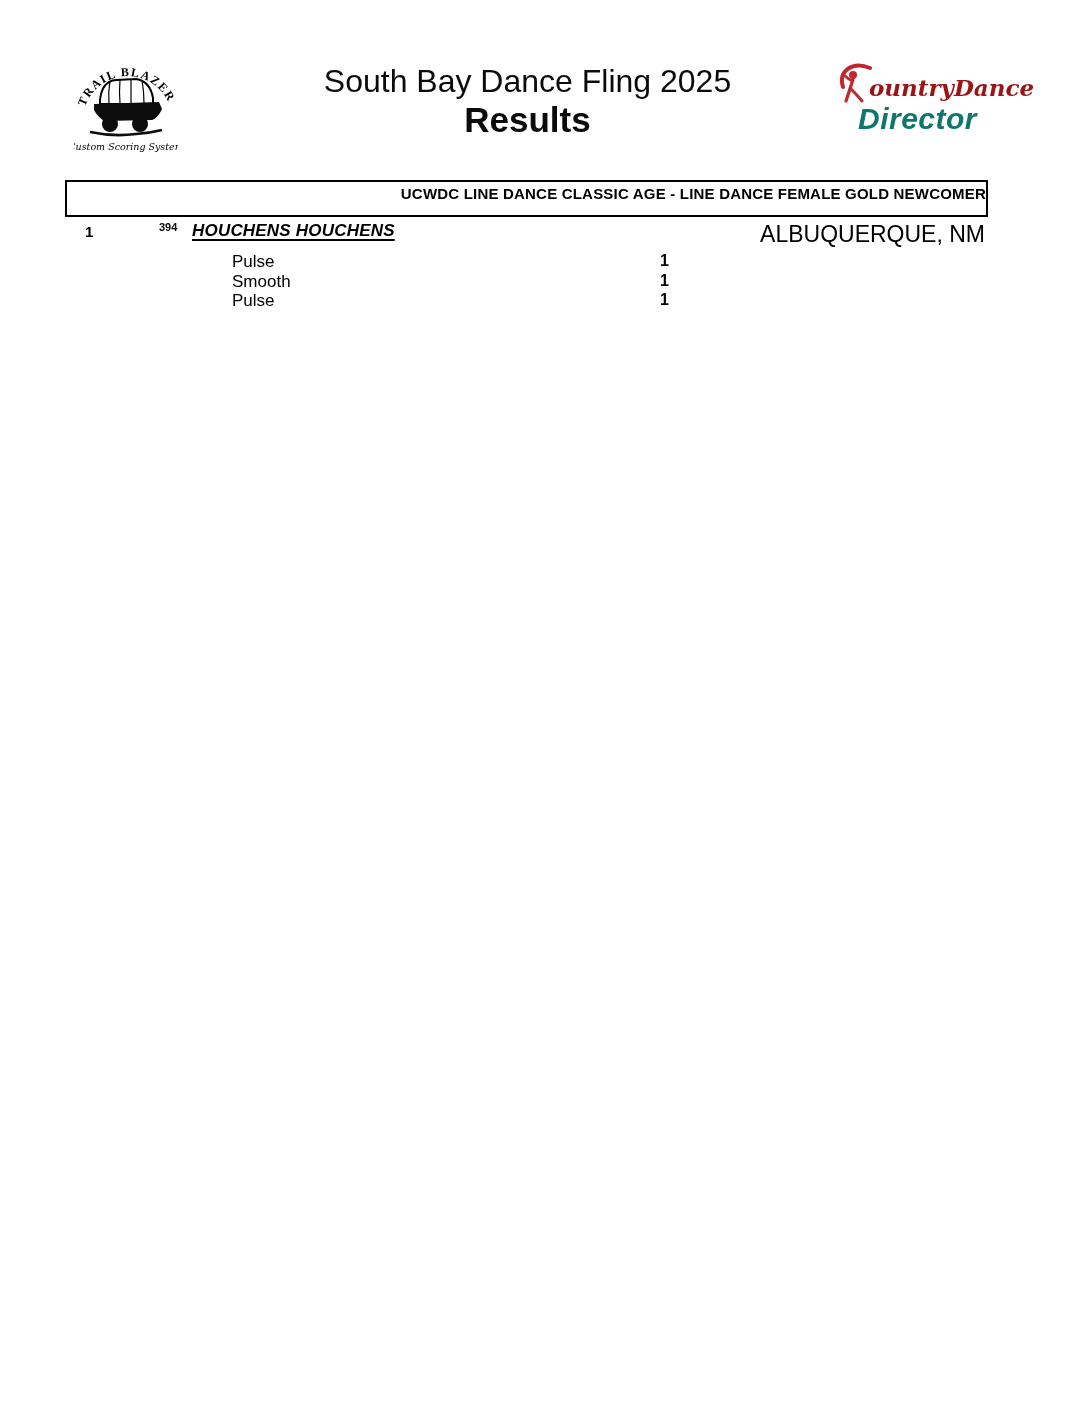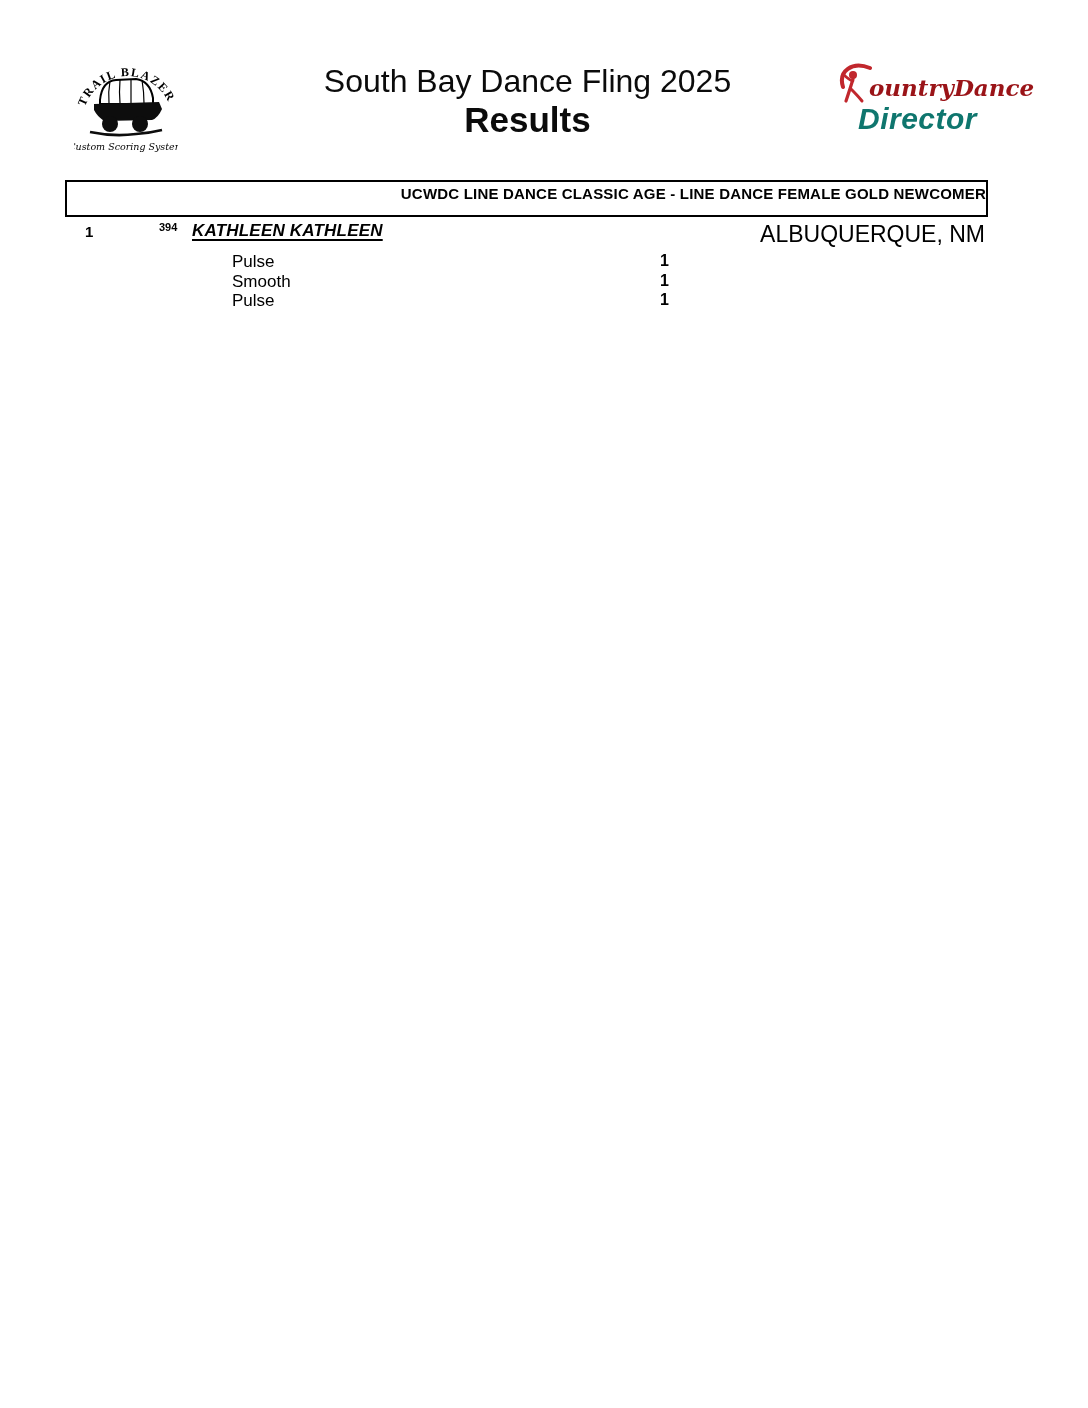--- a/index.html
+++ b/index.html
@@ -213,21 +213,21 @@
       </svg>
       <span class="brand-script">ountryDance</span>
     </div>
     <div class="brand-product">Director</div>
   </div>
 
   <div class="section-header">UCWDC LINE DANCE CLASSIC AGE - LINE DANCE FEMALE GOLD NEWCOMER</div>
 
   <div class="entry-place">1</div>
   <div class="entry-bib">394</div>
-  <div class="entry-name">KATHLEEN KATHLEEN</div>
+  <div class="entry-name">HOUCHENS HOUCHENS</div>
   <div class="entry-location">ALBUQUERQUE, NM</div>
 
   <div class="scores">
     <div class="score-row">
       <span class="score-category">Pulse</span>
       <span class="score-value">1</span>
     </div>
     <div class="score-row">
       <span class="score-category">Smooth</span>
       <span class="score-value">1</span>

